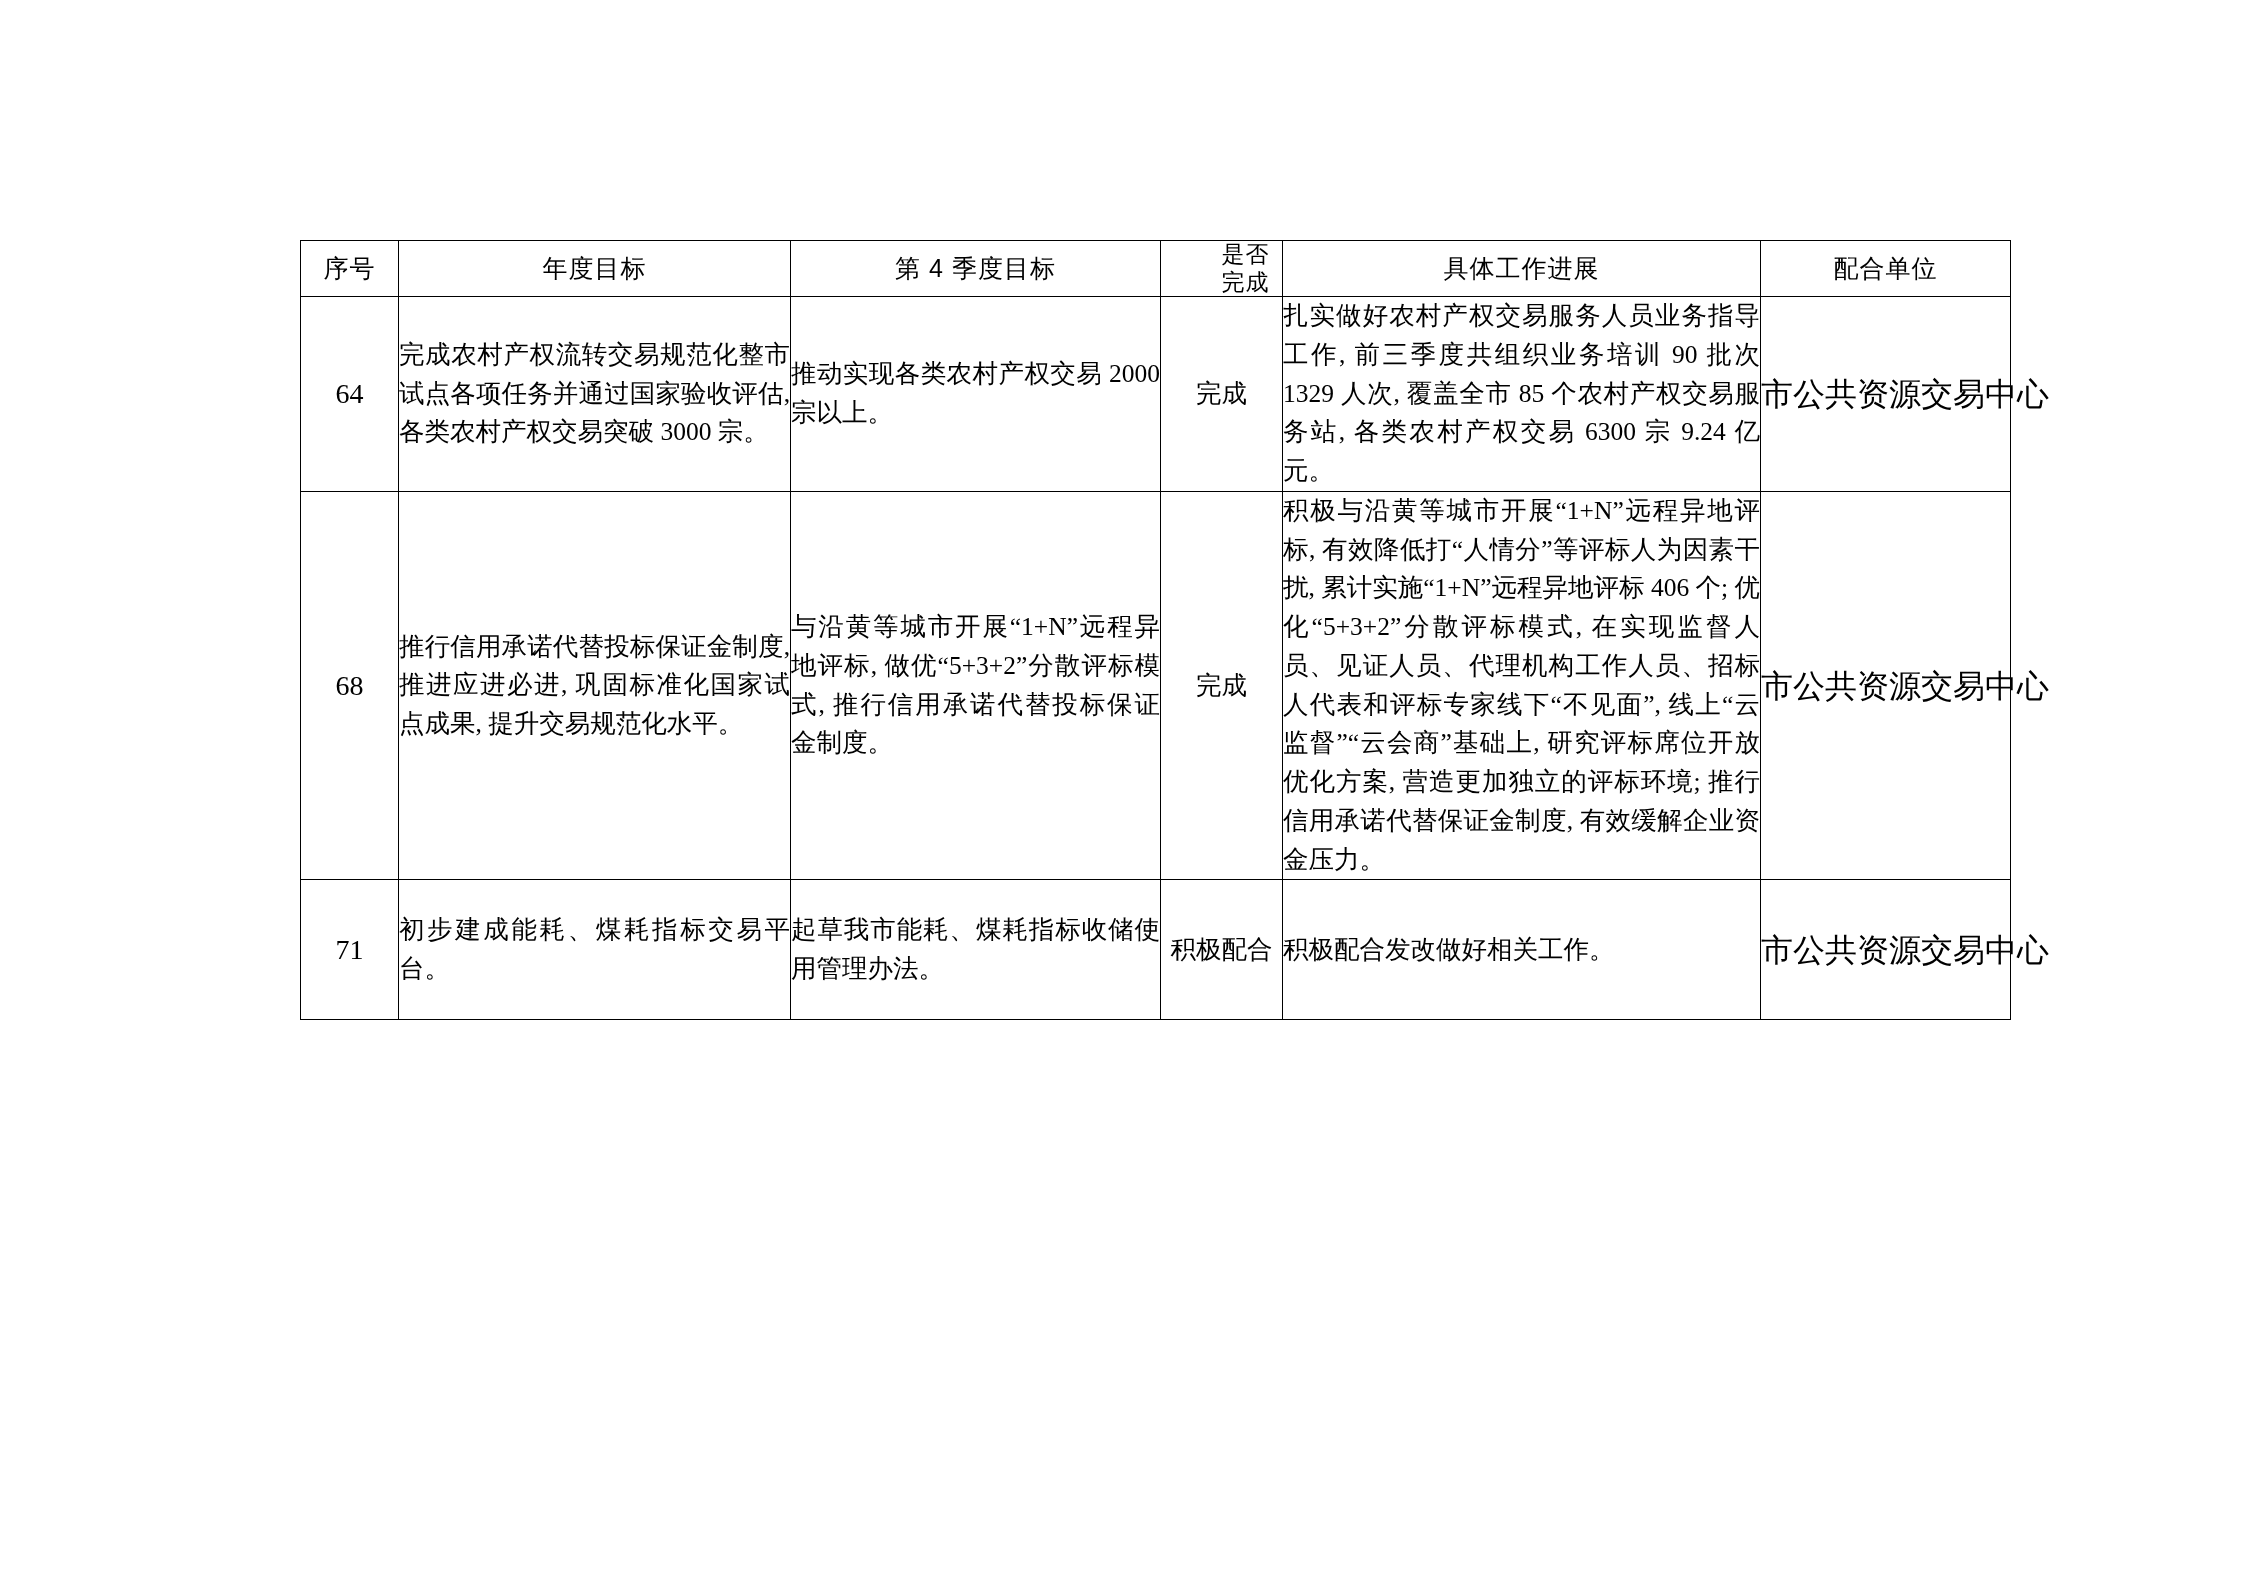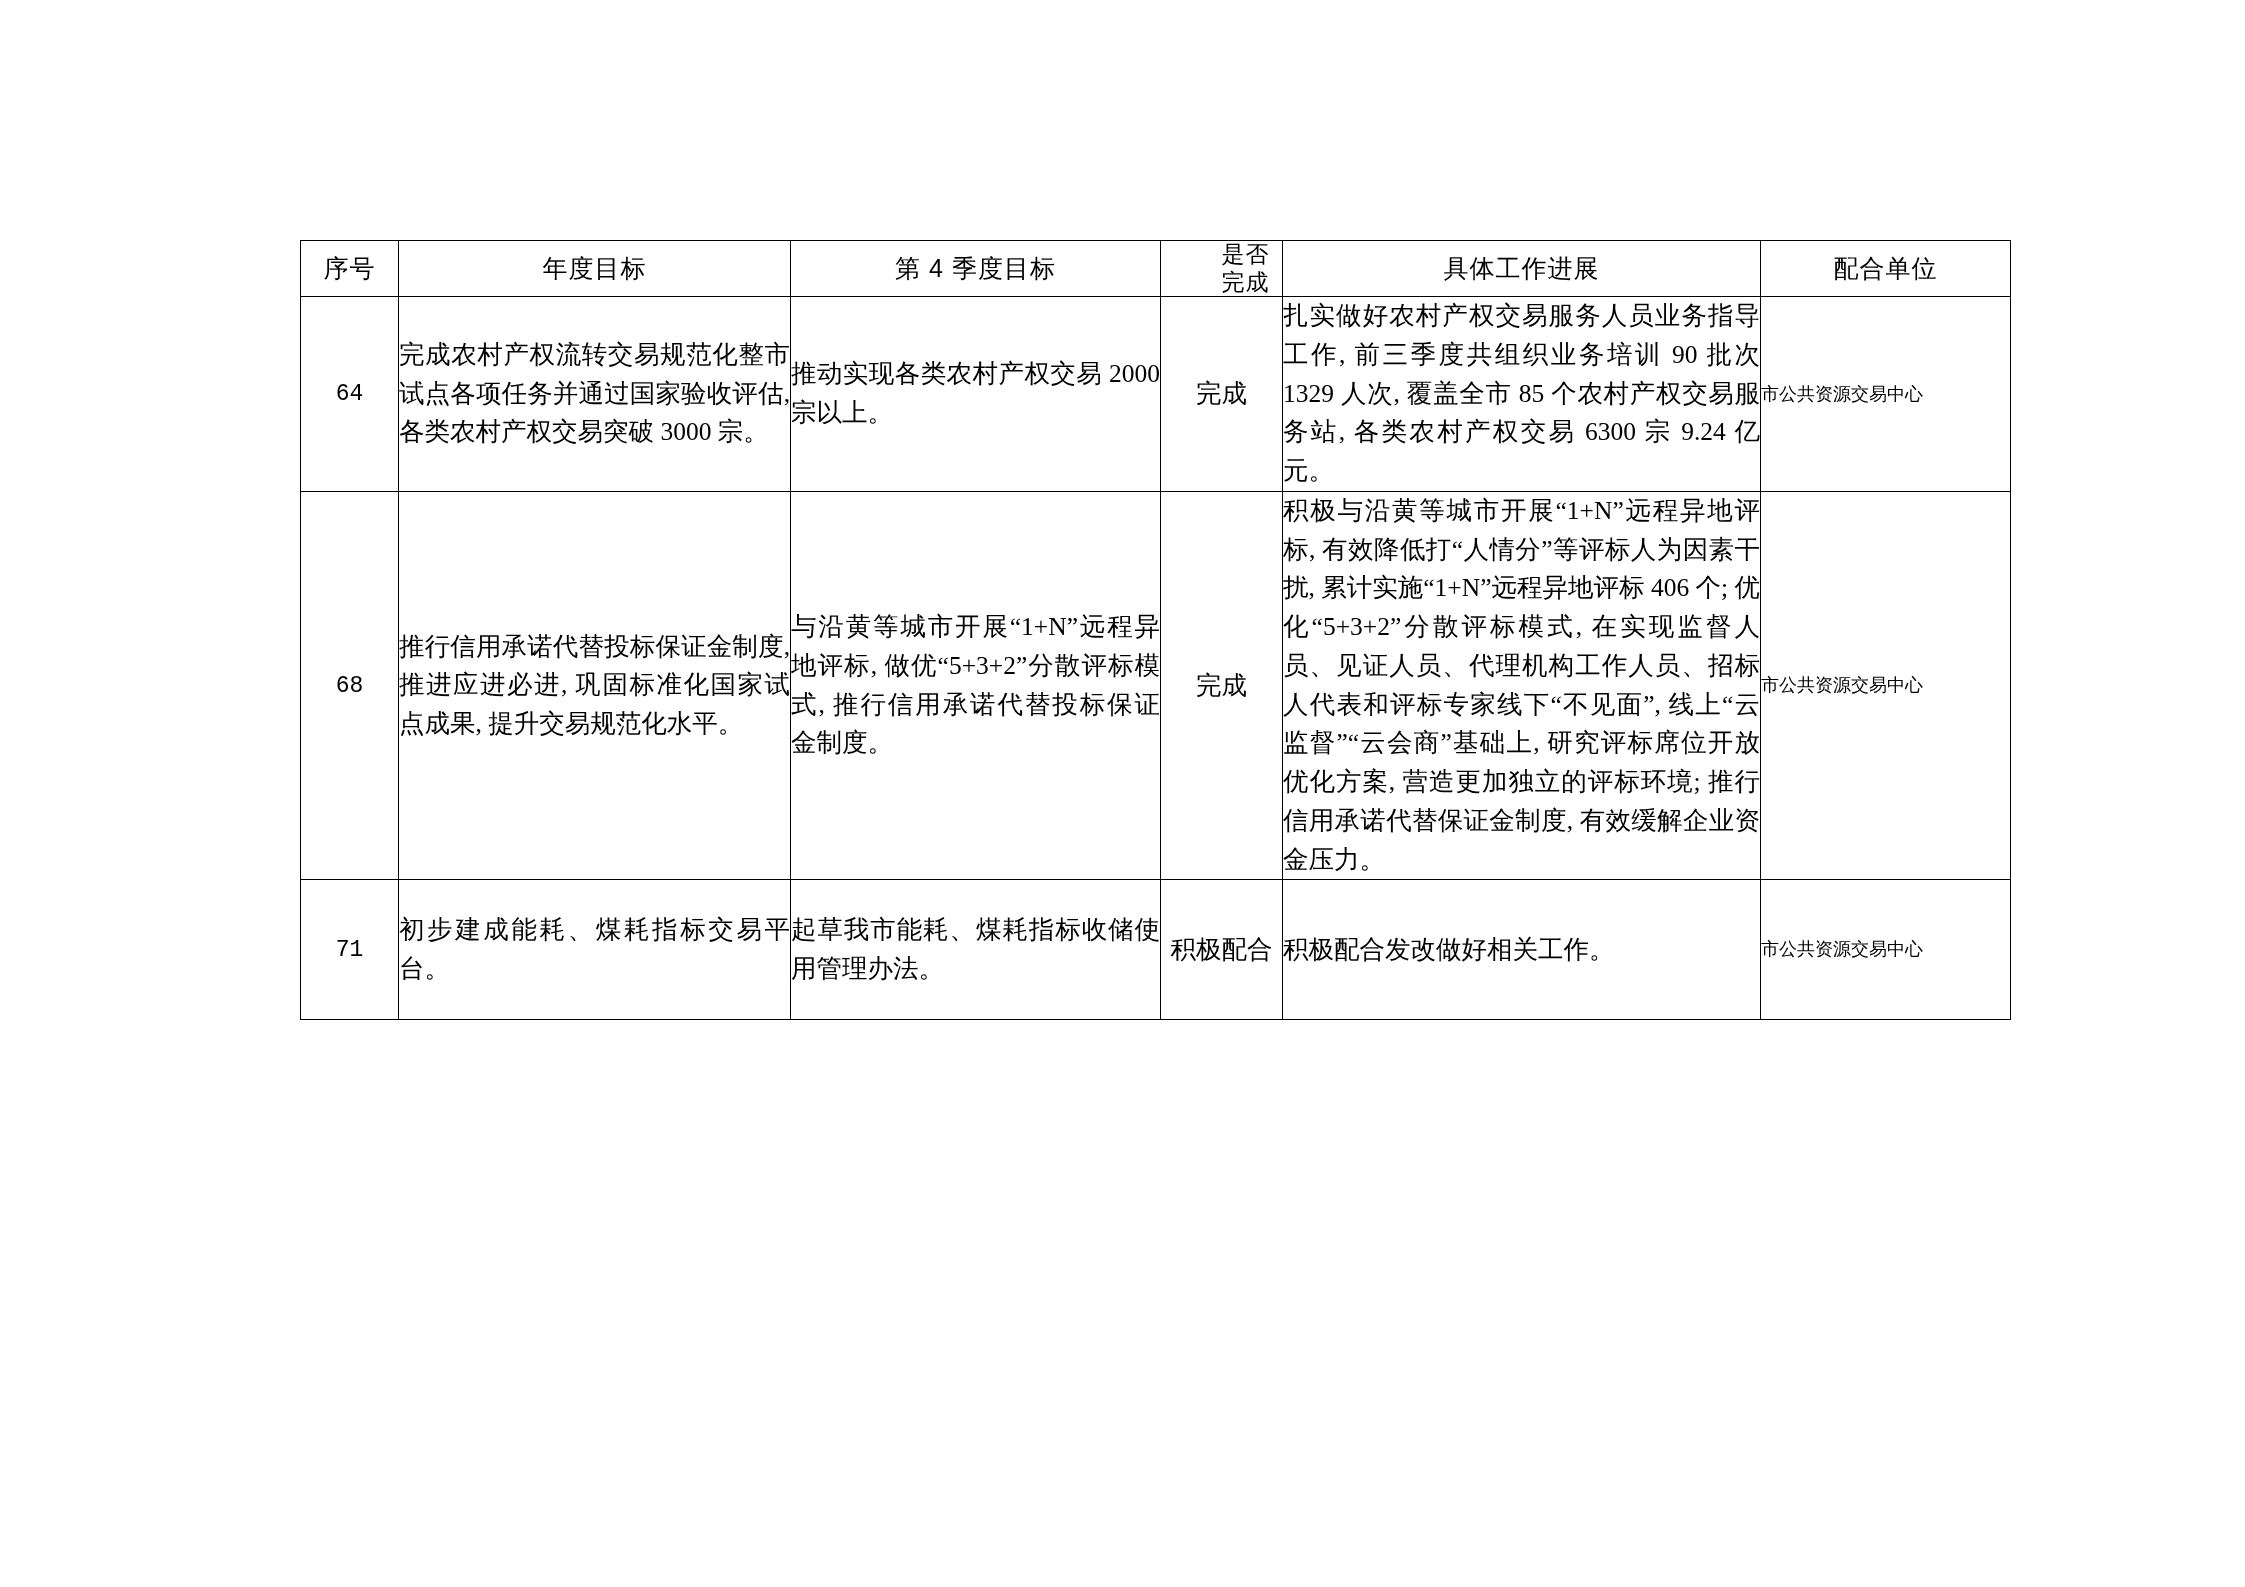--- a/index.html
+++ b/index.html
@@ -56,40 +56,40 @@
     font-family: "Liberation Sans", "DejaVu Sans", sans-serif;
     letter-spacing: 1px;
   }
   thead td.hdr-done {
     font-size: 23px;
     line-height: 1.2;
     padding-left: 48px;
   }
   td.cell-seq {
     text-align: center;
-    font-size: 23px;
-    font-family: Liberation Mono, monospace;
+    font-size: 28px;
+    font-family: Liberation Serif, serif;
   }
   td.cell-text {
     font-size: 25.5px;
     line-height: 1.52;
     text-align: justify;
     text-justify: inter-ideograph;
     padding: 10px 4px 10px 4px;
     letter-spacing: 0px;
   }
   td.cell-center {
     text-align: center;
     font-size: 25.5px;
     line-height: 1.5;
     padding: 8px 2px;
   }
   td.cell-unit {
-    text-align: left;
-    font-size: 18px;
+    text-align: center;
+    font-size: 32px;
     line-height: 1.5;
     padding: 8px 4px;
   }
   .rowtall-1 { height: 178px; }
   .rowtall-2 { height: 350px; }
   .rowtall-3 { height: 140px; }
   .nowrap-unit {
     white-space: nowrap;
   }
 </style>

